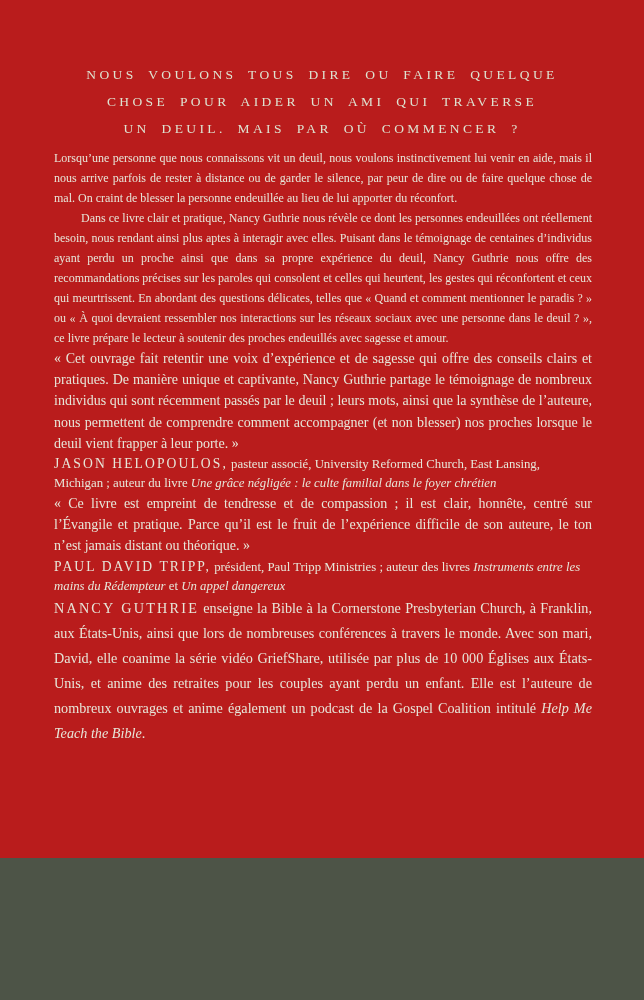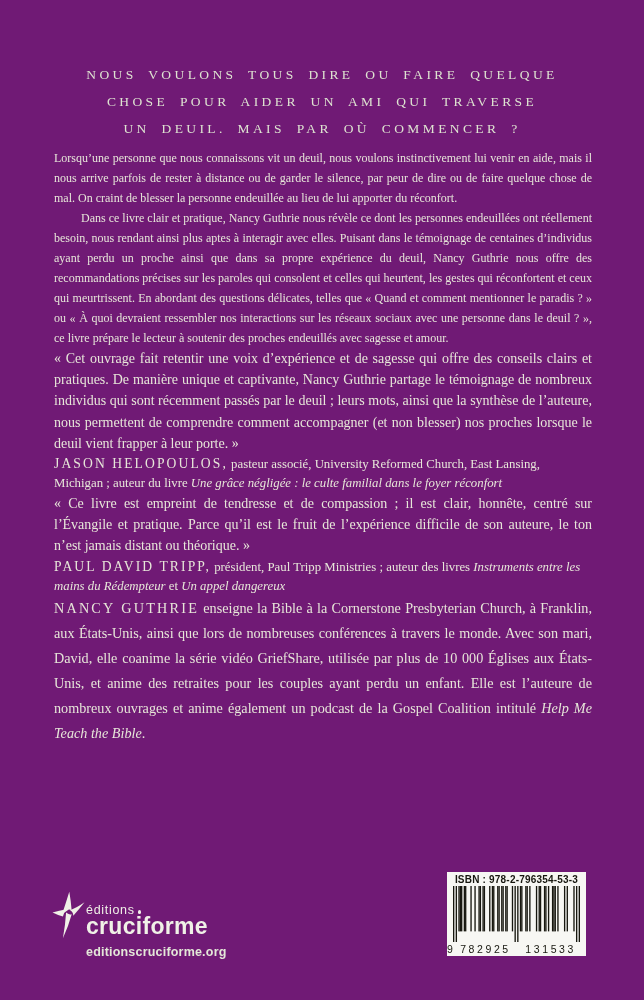--- a/index.html
+++ b/index.html
@@ -1,18 +1,18 @@
 <!DOCTYPE html>
 <html lang="fr"><head>
 <meta charset="utf-8">
 <style>
   html,body{margin:0;padding:0;background:#4d5447;}
   .cover{
-    position:relative;width:644px;height:1000px;margin:0 auto;
-    background:#701a75;overflow:hidden;
+    position:relative;width:644px;height:858px;margin:0 auto;
+    background:#b91c1c;overflow:hidden;
     font-family:"Liberation Serif","DejaVu Serif",serif;color:#e7e6d9;
     -webkit-font-smoothing:antialiased;
   }
   
   .tagline{position:absolute;top:61px;left:0;right:0;text-align:center;color:#dee3d1;}
   .tagline div{
     font-size:13.5px;line-height:27px;letter-spacing:3.4px;word-spacing:5px;font-weight:400;
   }
   
   .flow{position:absolute;top:148px;left:54px;width:538px;}
@@ -68,21 +68,21 @@
     <div>CHOSE POUR AIDER UN AMI QUI TRAVERSE</div>
     <div>UN DEUIL. MAIS PAR OÙ COMMENCER ?</div>
   </header>
 
   <main class="flow">
     <p class="body p1">Lorsqu’une personne que nous connaissons vit un deuil, nous voulons instinctivement lui venir en aide, mais il nous arrive parfois de rester à distance ou de garder le silence, par peur de dire ou de faire quelque chose de mal. On craint de blesser la personne endeuillée au lieu de lui apporter du réconfort.</p>
     <p class="body p2">Dans ce livre clair et pratique, Nancy Guthrie nous révèle ce dont les personnes endeuillées ont réellement besoin, nous rendant ainsi plus aptes à interagir avec elles. Puisant dans le témoignage de centaines d’individus ayant perdu un proche ainsi que dans sa propre expérience du deuil, Nancy Guthrie nous offre des recommandations précises sur les paroles qui consolent et celles qui heurtent, les gestes qui réconfortent et ceux qui meurtrissent. En abordant des questions délicates, telles que « Quand et comment mentionner le paradis ? » ou « À quoi devraient ressembler nos interactions sur les réseaux sociaux avec une personne dans le deuil ? », ce livre prépare le lecteur à soutenir des proches endeuillés avec sagesse et amour.</p>
 
     <p class="quote q1">« Cet ouvrage fait retentir une voix d’expérience et de sagesse qui offre des conseils clairs et pratiques. De manière unique et captivante, Nancy Guthrie partage le témoignage de nombreux individus qui sont récemment passés par le deuil ; leurs mots, ainsi que la synthèse de l’auteure, nous permettent de comprendre comment accompagner (et non blesser) nos proches lorsque le deuil vient frapper à leur porte. »</p>
     <p class="attr">
-      <span class="attr-name">JASON HELOPOULOS,</span><span> pasteur associé, University Reformed Church, East Lansing, Michigan ; auteur du livre </span><span class="italic">Une grâce négligée : le culte familial dans le foyer réconfort</span>
+      <span class="attr-name">JASON HELOPOULOS,</span><span> pasteur associé, University Reformed Church, East Lansing, Michigan ; auteur du livre </span><span class="italic">Une grâce négligée : le culte familial dans le foyer chrétien</span>
     </p>
 
     <p class="quote q2">« Ce livre est empreint de tendresse et de compassion ; il est clair, honnête, centré sur l’Évangile et pratique. Parce qu’il est le fruit de l’expérience difficile de son auteure, le ton n’est jamais distant ou théorique. »</p>
     <p class="attr">
       <span class="attr-name">PAUL DAVID TRIPP,</span><span> président, Paul Tripp Ministries ; auteur des livres </span><span class="italic">Instruments entre les mains du Rédempteur</span><span> et </span><span class="italic">Un appel dangereux</span>
     </p>
 
     <p class="bio">
       <span class="bio-name">NANCY GUTHRIE</span><span> enseigne la Bible à la Cornerstone Presbyterian Church, à Franklin, aux États-Unis, ainsi que lors de nombreuses conférences à travers le monde. Avec son mari, David, elle coanime la série vidéo GriefShare, utilisée par plus de 10 000 Églises aux États-Unis, et anime des retraites pour les couples ayant perdu un enfant. Elle est l’auteure de nombreux ouvrages et anime également un podcast de la Gospel Coalition intitulé </span><span class="italic">Help Me Teach the Bible</span><span>.</span>
     </p>

